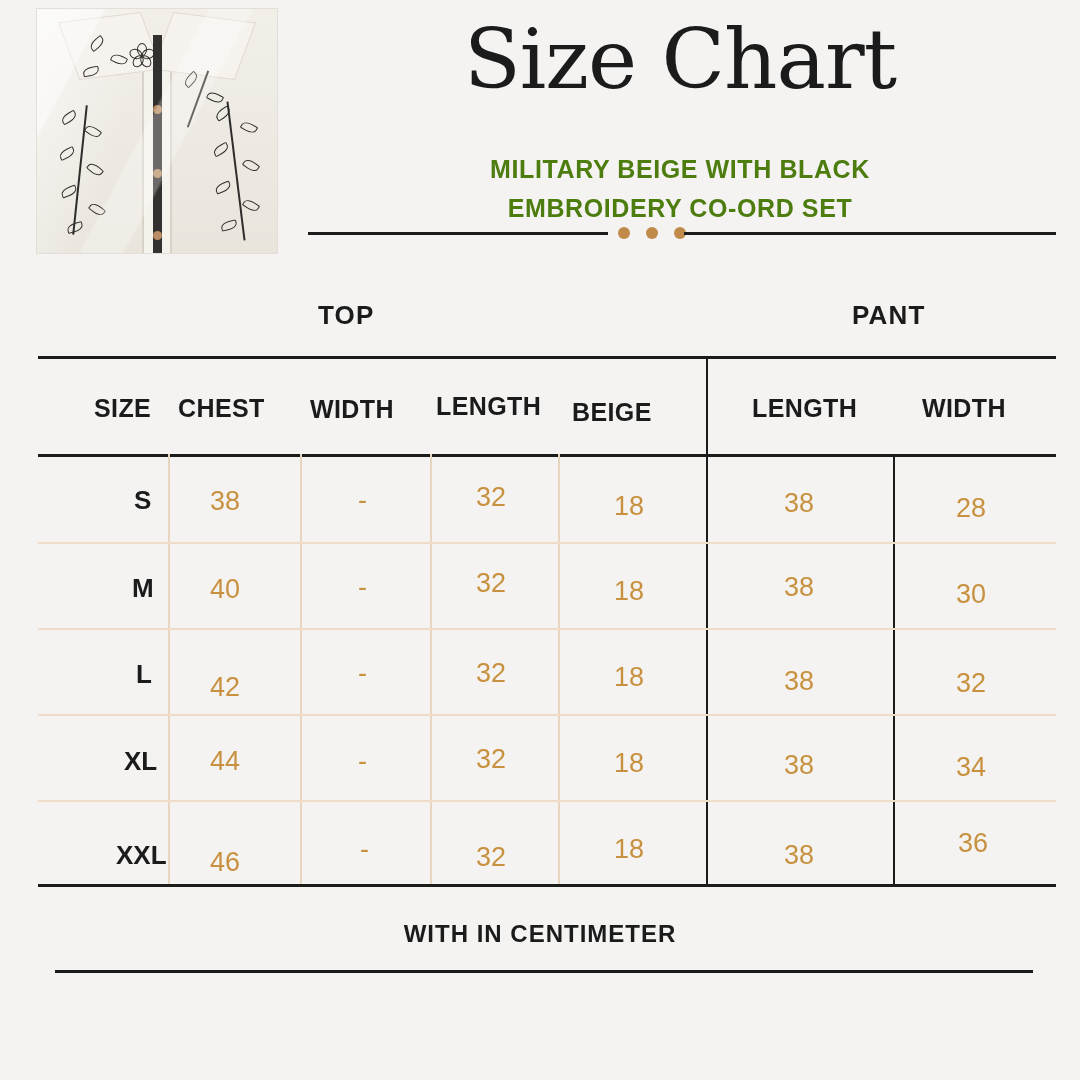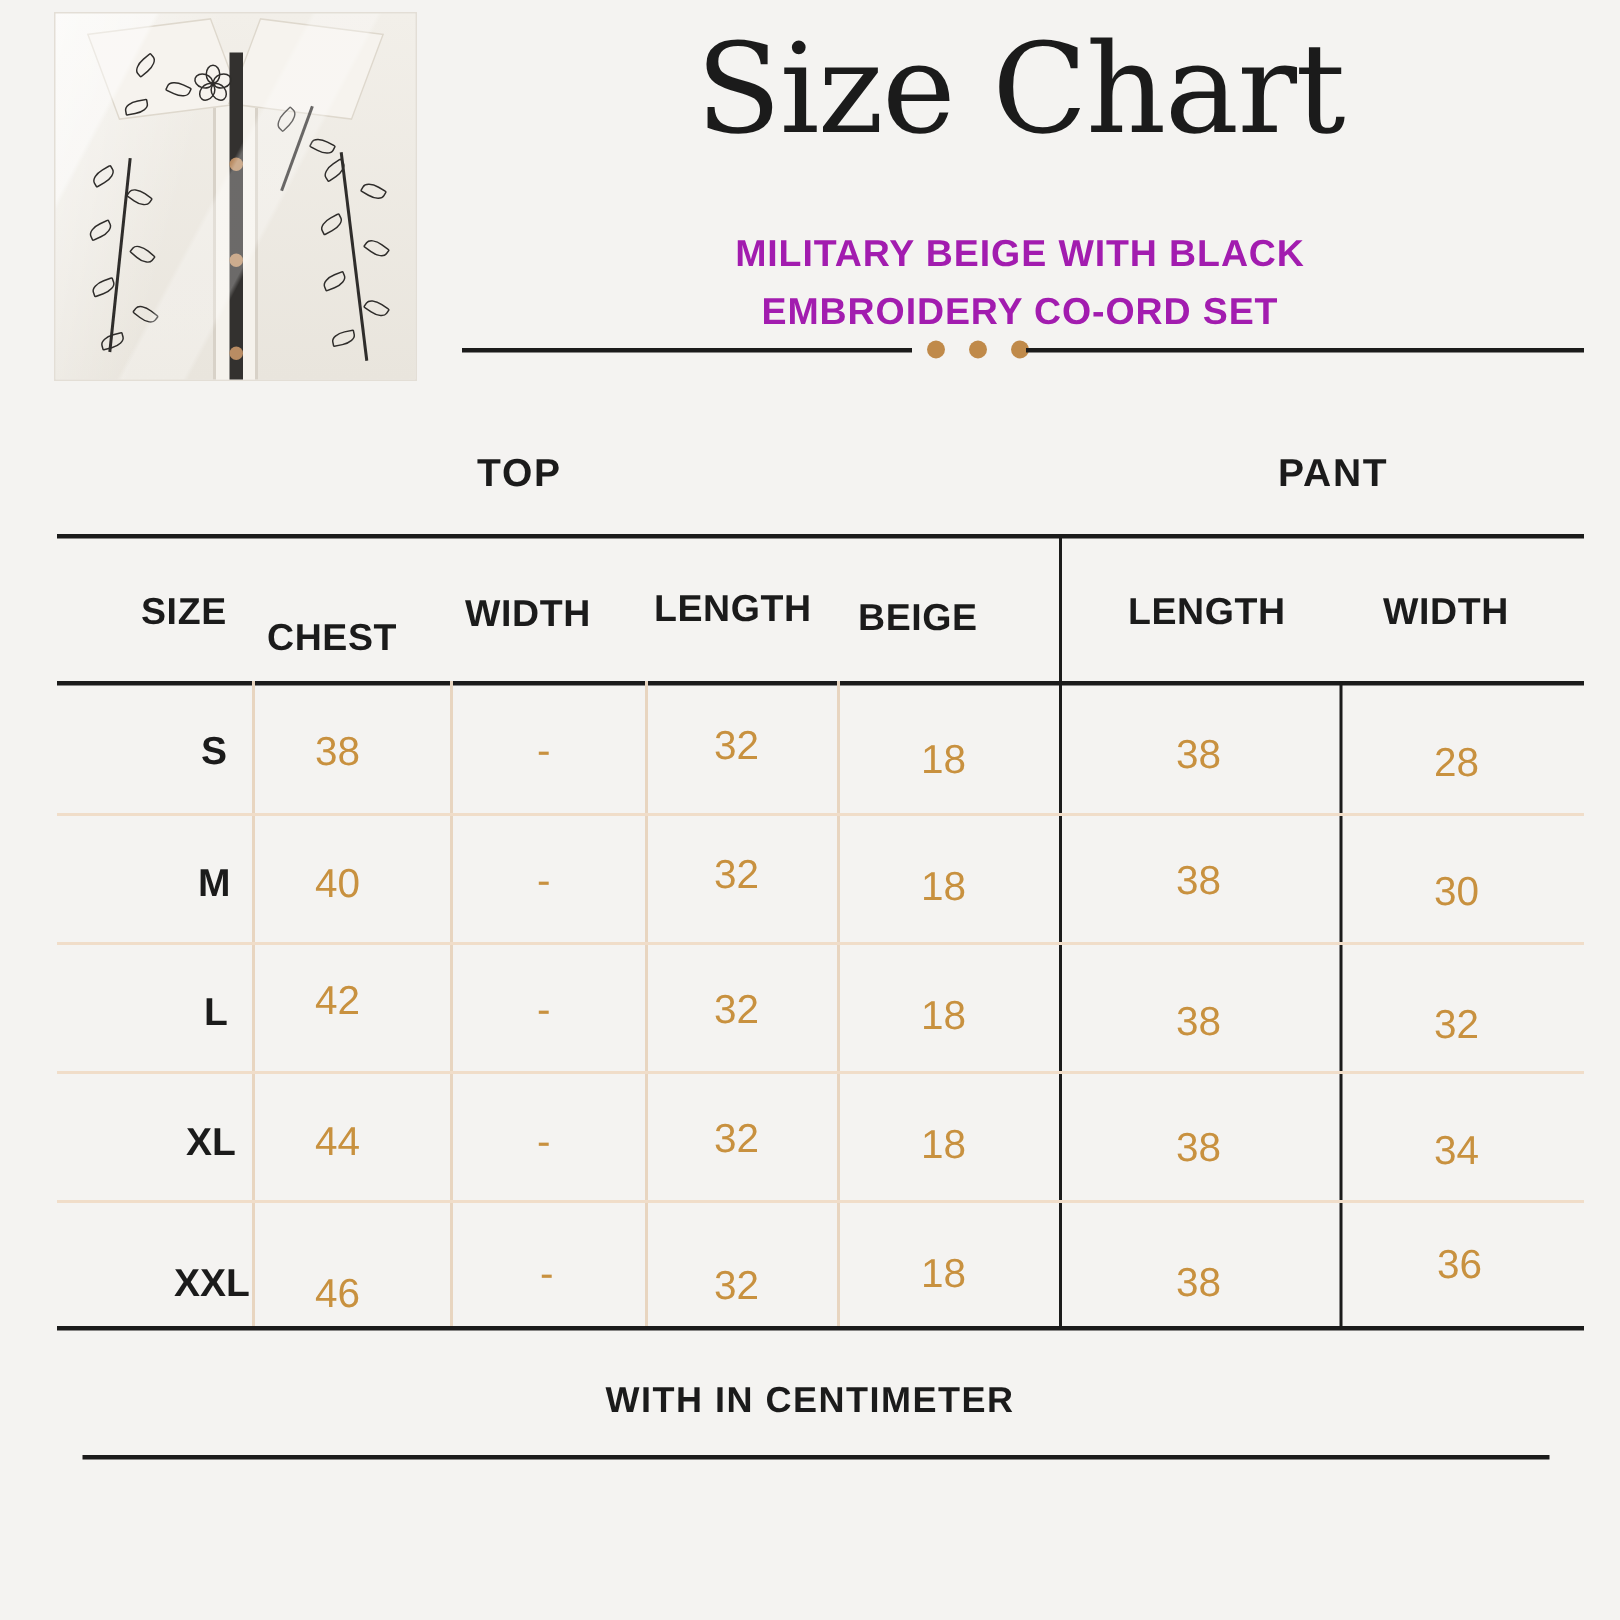--- a/index.html
+++ b/index.html
@@ -111,21 +111,21 @@
   }
   .subtitle {
     position: absolute;
     left: 300px; top: 150px;
     width: 760px;
     text-align: center;
     font-size: 25px;
     font-weight: bold;
     line-height: 1.55;
     letter-spacing: .6px;
-    color: #a21caf;
+    color: #4d7c0f;
   }
   .rule-row {
     position: absolute;
     left: 308px; top: 224px;
     width: 748px; height: 18px;
   }
   .rule-row .line {
     position: absolute;
     top: 8px; height: 2.5px;
     background: #1b1b1b;
@@ -299,21 +299,21 @@
     <div class="col-sep" style="left:262px;top:98px;height:430px;"></div>
     <div class="col-sep" style="left:392px;top:98px;height:430px;"></div>
     <div class="col-sep" style="left:520px;top:98px;height:430px;"></div>
 
     <div class="row-sep" style="left:0;top:186px;width:1018px;"></div>
     <div class="row-sep" style="left:0;top:272px;width:1018px;"></div>
     <div class="row-sep" style="left:0;top:358px;width:1018px;"></div>
     <div class="row-sep" style="left:0;top:444px;width:1018px;"></div>
 
     <div class="hdr" style="left:56px;top:38px;">SIZE</div>
-    <div class="hdr" style="left:140px;top:38px;margin-top:17px;">CHEST</div>
+    <div class="hdr" style="left:140px;top:38px;">CHEST</div>
     <div class="hdr" style="left:272px;top:39px;">WIDTH</div>
     <div class="hdr" style="left:398px;top:36px;">LENGTH</div>
     <div class="hdr" style="left:534px;top:42px;">BEIGE</div>
     <div class="hdr" style="left:714px;top:38px;">LENGTH</div>
     <div class="hdr" style="left:884px;top:38px;">WIDTH</div>
 
     <div class="cell size" style="left:96px;top:129px;">S</div>
     <div class="cell" style="left:172px;top:130px;">38</div>
     <div class="cell" style="left:320px;top:129px;">-</div>
     <div class="cell" style="left:438px;top:126px;">32</div>
@@ -323,21 +323,21 @@
 
     <div class="cell size" style="left:94px;top:217px;">M</div>
     <div class="cell" style="left:172px;top:218px;">40</div>
     <div class="cell" style="left:320px;top:216px;">-</div>
     <div class="cell" style="left:438px;top:212px;">32</div>
     <div class="cell" style="left:576px;top:220px;">18</div>
     <div class="cell" style="left:746px;top:216px;">38</div>
     <div class="cell" style="left:918px;top:223px;">30</div>
 
     <div class="cell size" style="left:98px;top:303px;">L</div>
-    <div class="cell" style="left:172px;top:296px;">42</div>
+    <div class="cell" style="left:172px;top:316px;">42</div>
     <div class="cell" style="left:320px;top:302px;">-</div>
     <div class="cell" style="left:438px;top:302px;">32</div>
     <div class="cell" style="left:576px;top:306px;">18</div>
     <div class="cell" style="left:746px;top:310px;">38</div>
     <div class="cell" style="left:918px;top:312px;">32</div>
 
     <div class="cell size" style="left:86px;top:390px;">XL</div>
     <div class="cell" style="left:172px;top:390px;">44</div>
     <div class="cell" style="left:320px;top:390px;">-</div>
     <div class="cell" style="left:438px;top:388px;">32</div>

